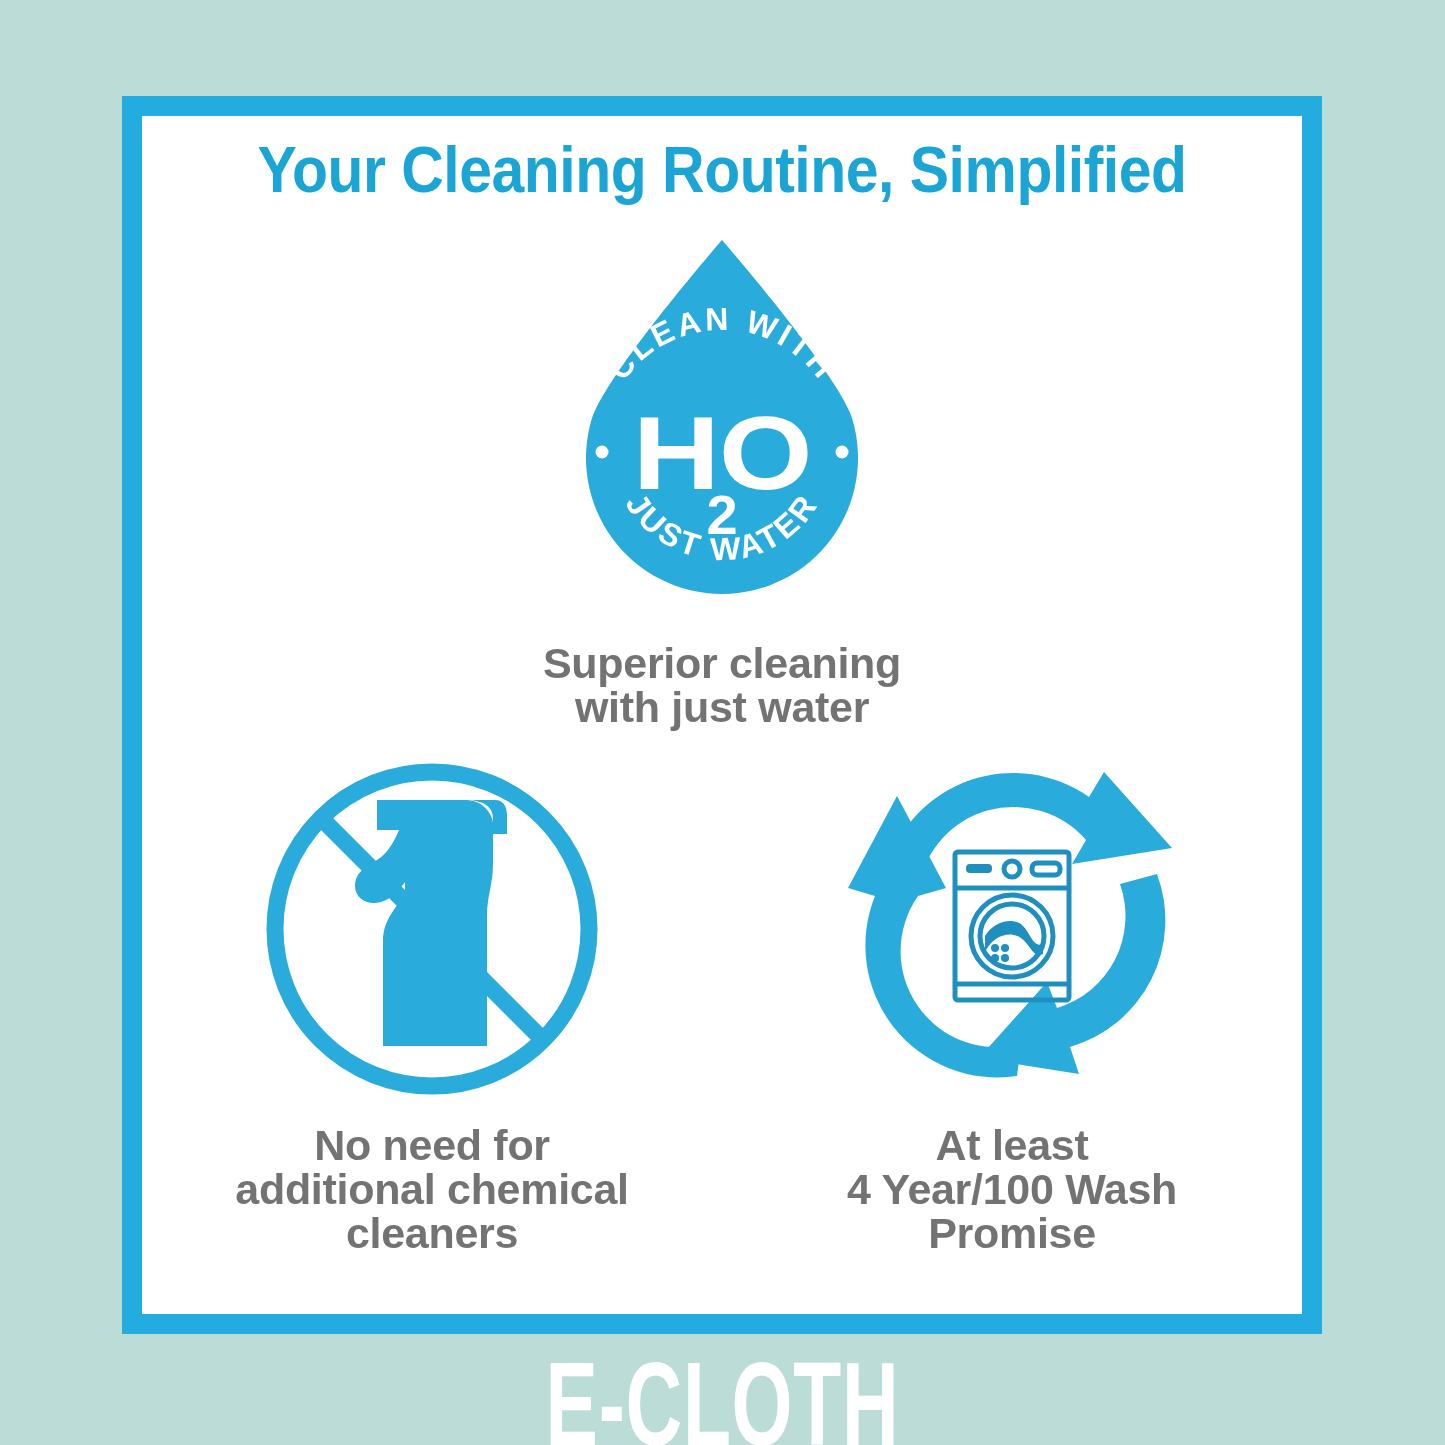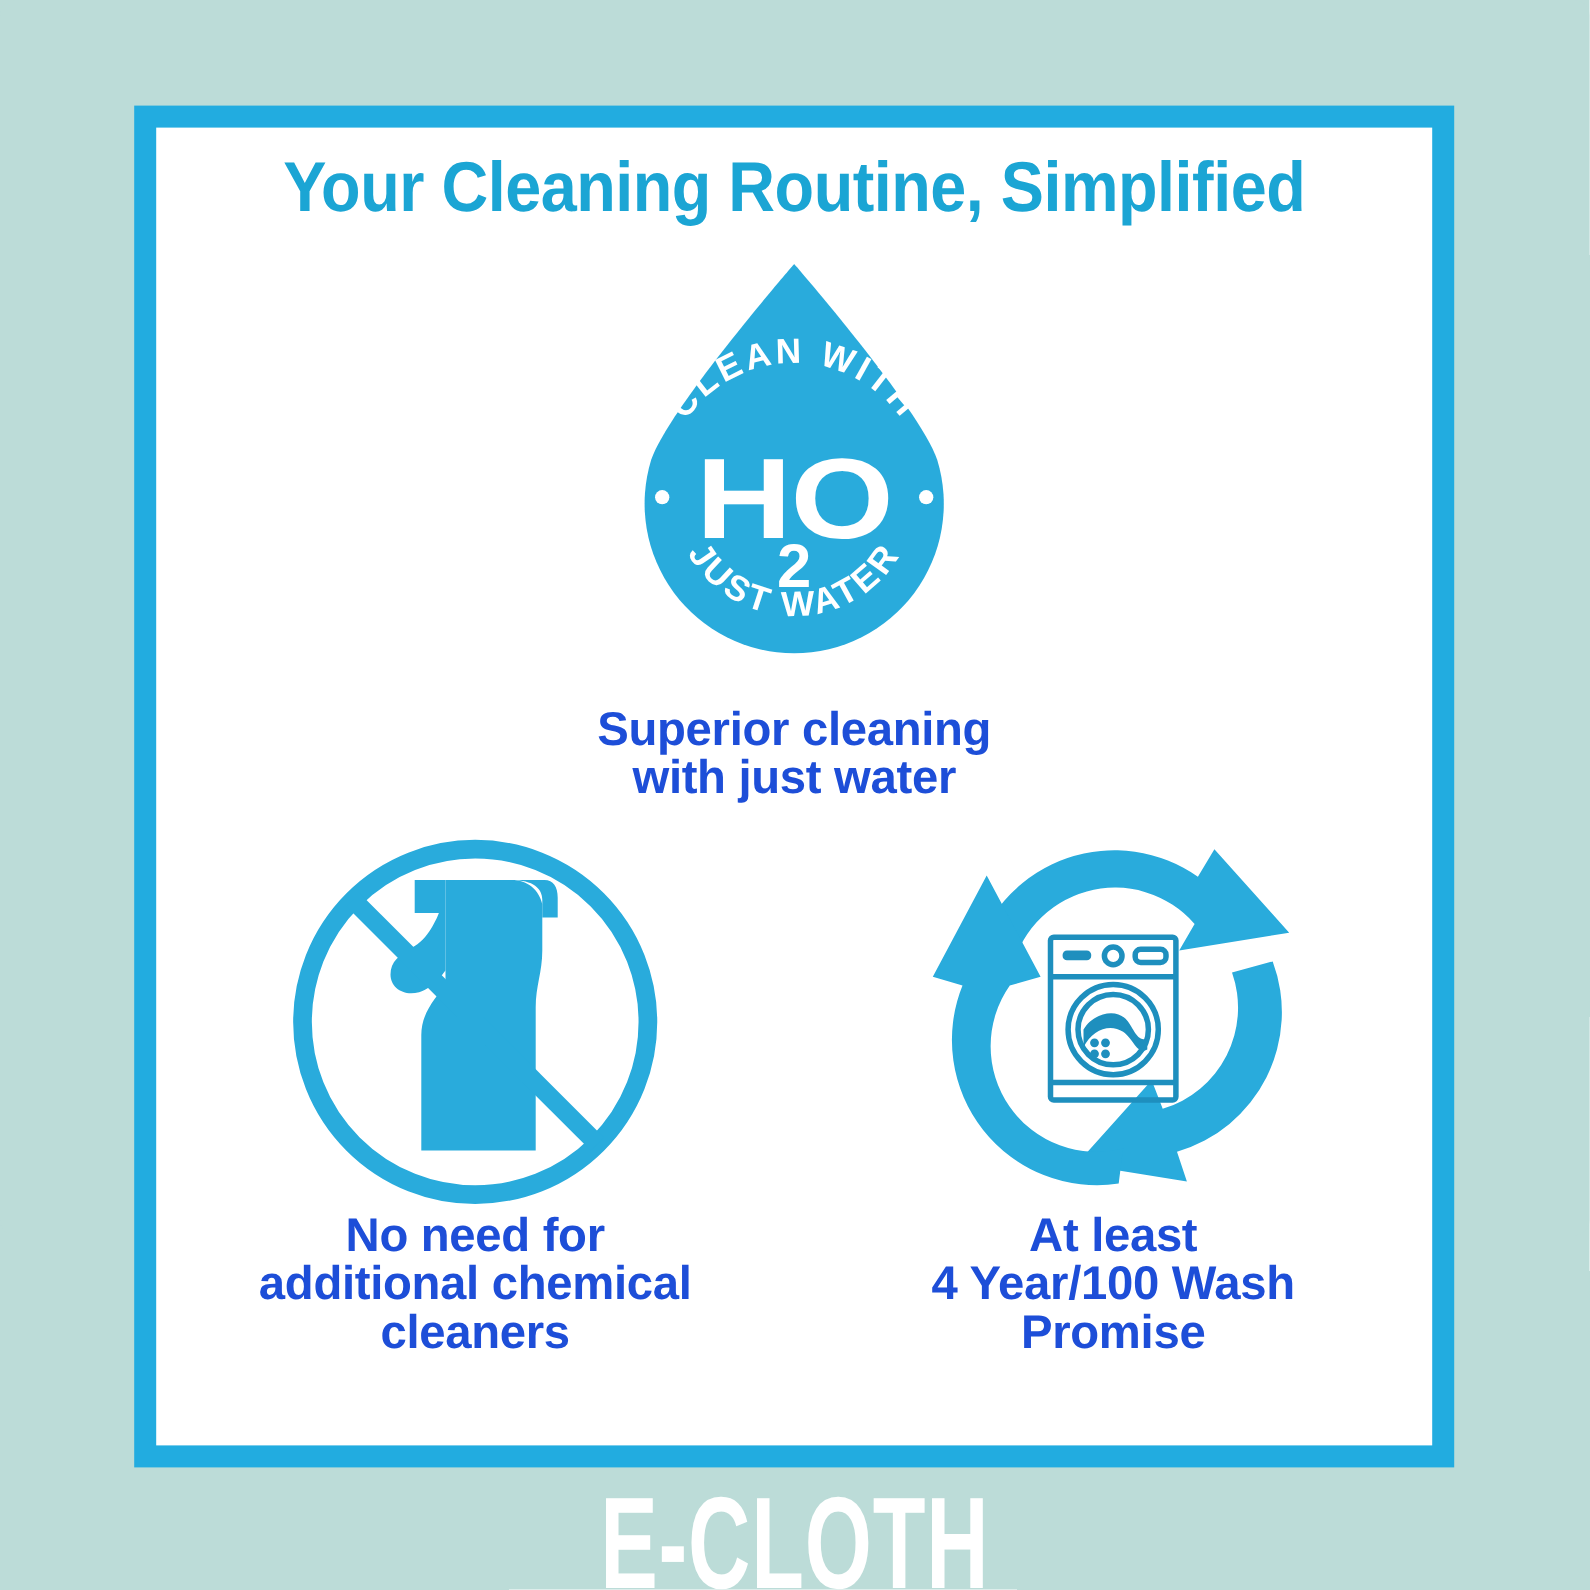--- a/index.html
+++ b/index.html
@@ -64,21 +64,21 @@
     top: 118px;
     width: 100%;
     text-align: center;
   }
   .drop-svg-wrap {
     display: block;
     margin: 0 auto;
   }
 
   .feature-caption {
-    color: #1d4ed8;
+    color: #737373;
     font-weight: bold;
     font-size: 43px;
     line-height: 1.02;
     letter-spacing: -0.3px;
     text-align: center;
     white-space: pre-line;
   }
   #drop-caption {
     margin-top: 8px;
   }
@@ -95,20 +95,21 @@
   }
   .feature-col {
     width: 48%;
     text-align: center;
   }
   .icon-wrap {
     display: block;
     margin: 0 auto;
   }
   .feature-col .feature-caption {
+    margin-top: 22px;
   }
 
   
   #brand {
     position: absolute;
     left: 0;
     top: 1344px;
     width: 100%;
     text-align: center;
     color: #ffffff;

